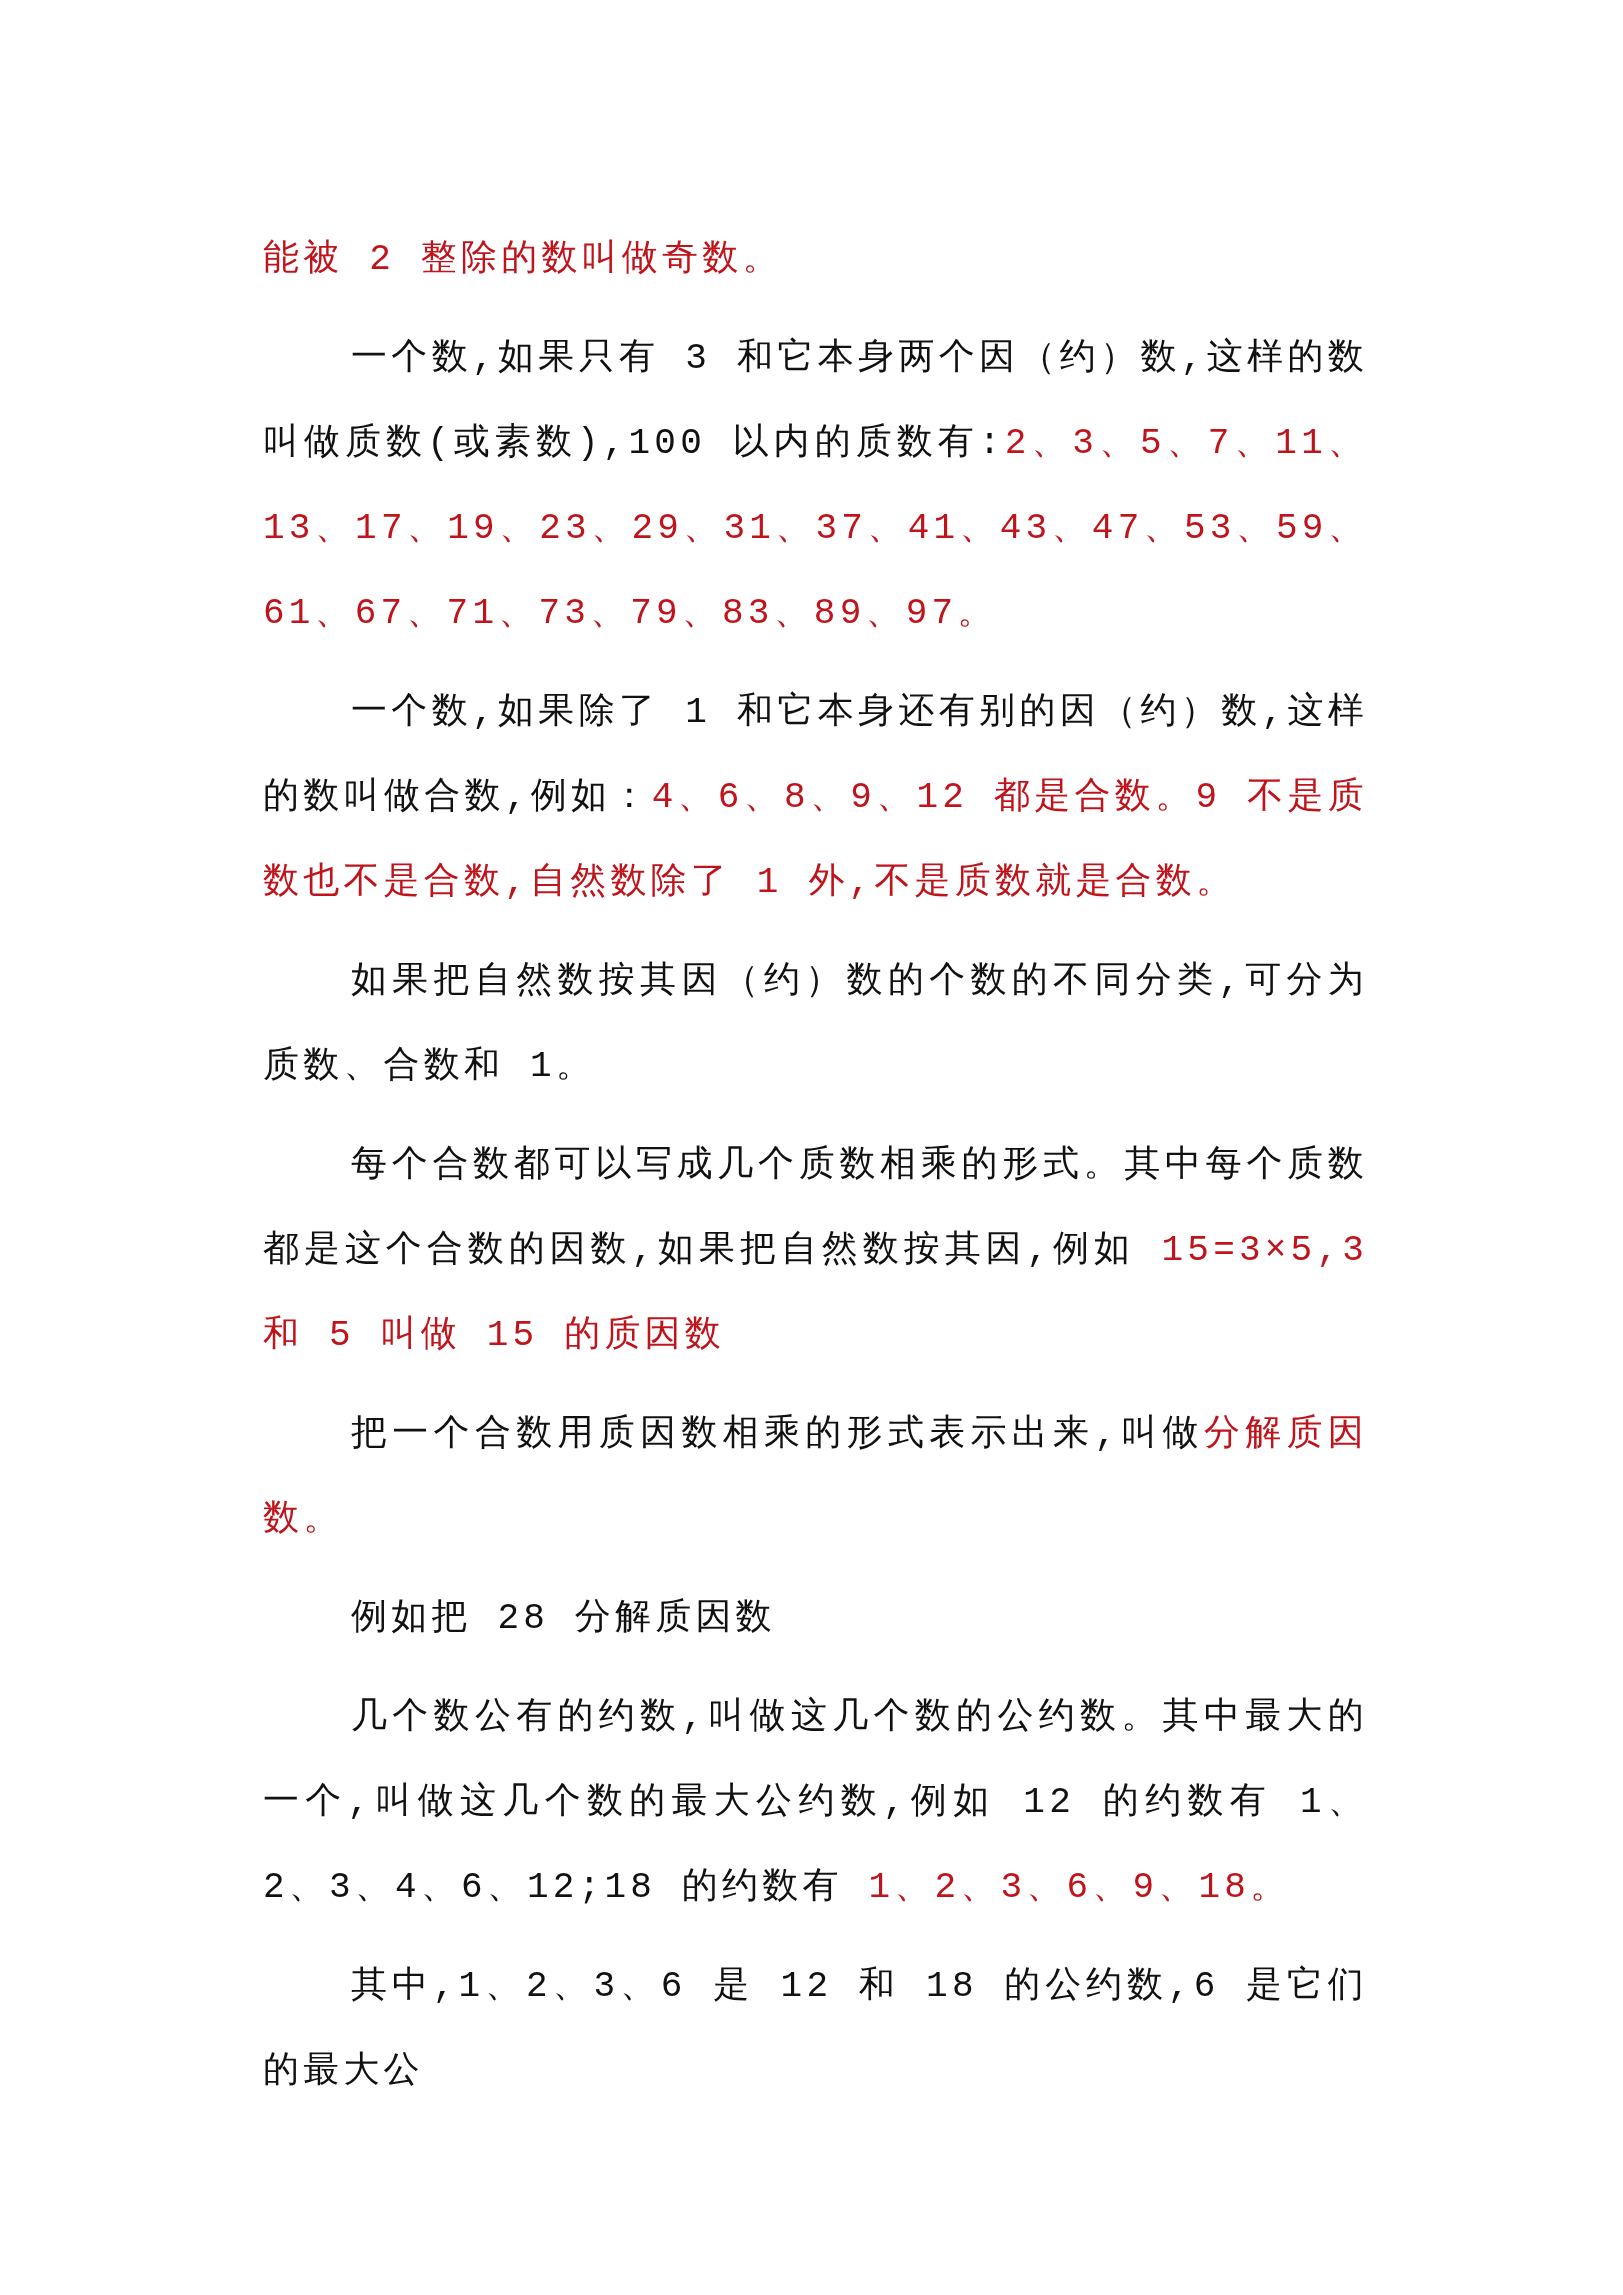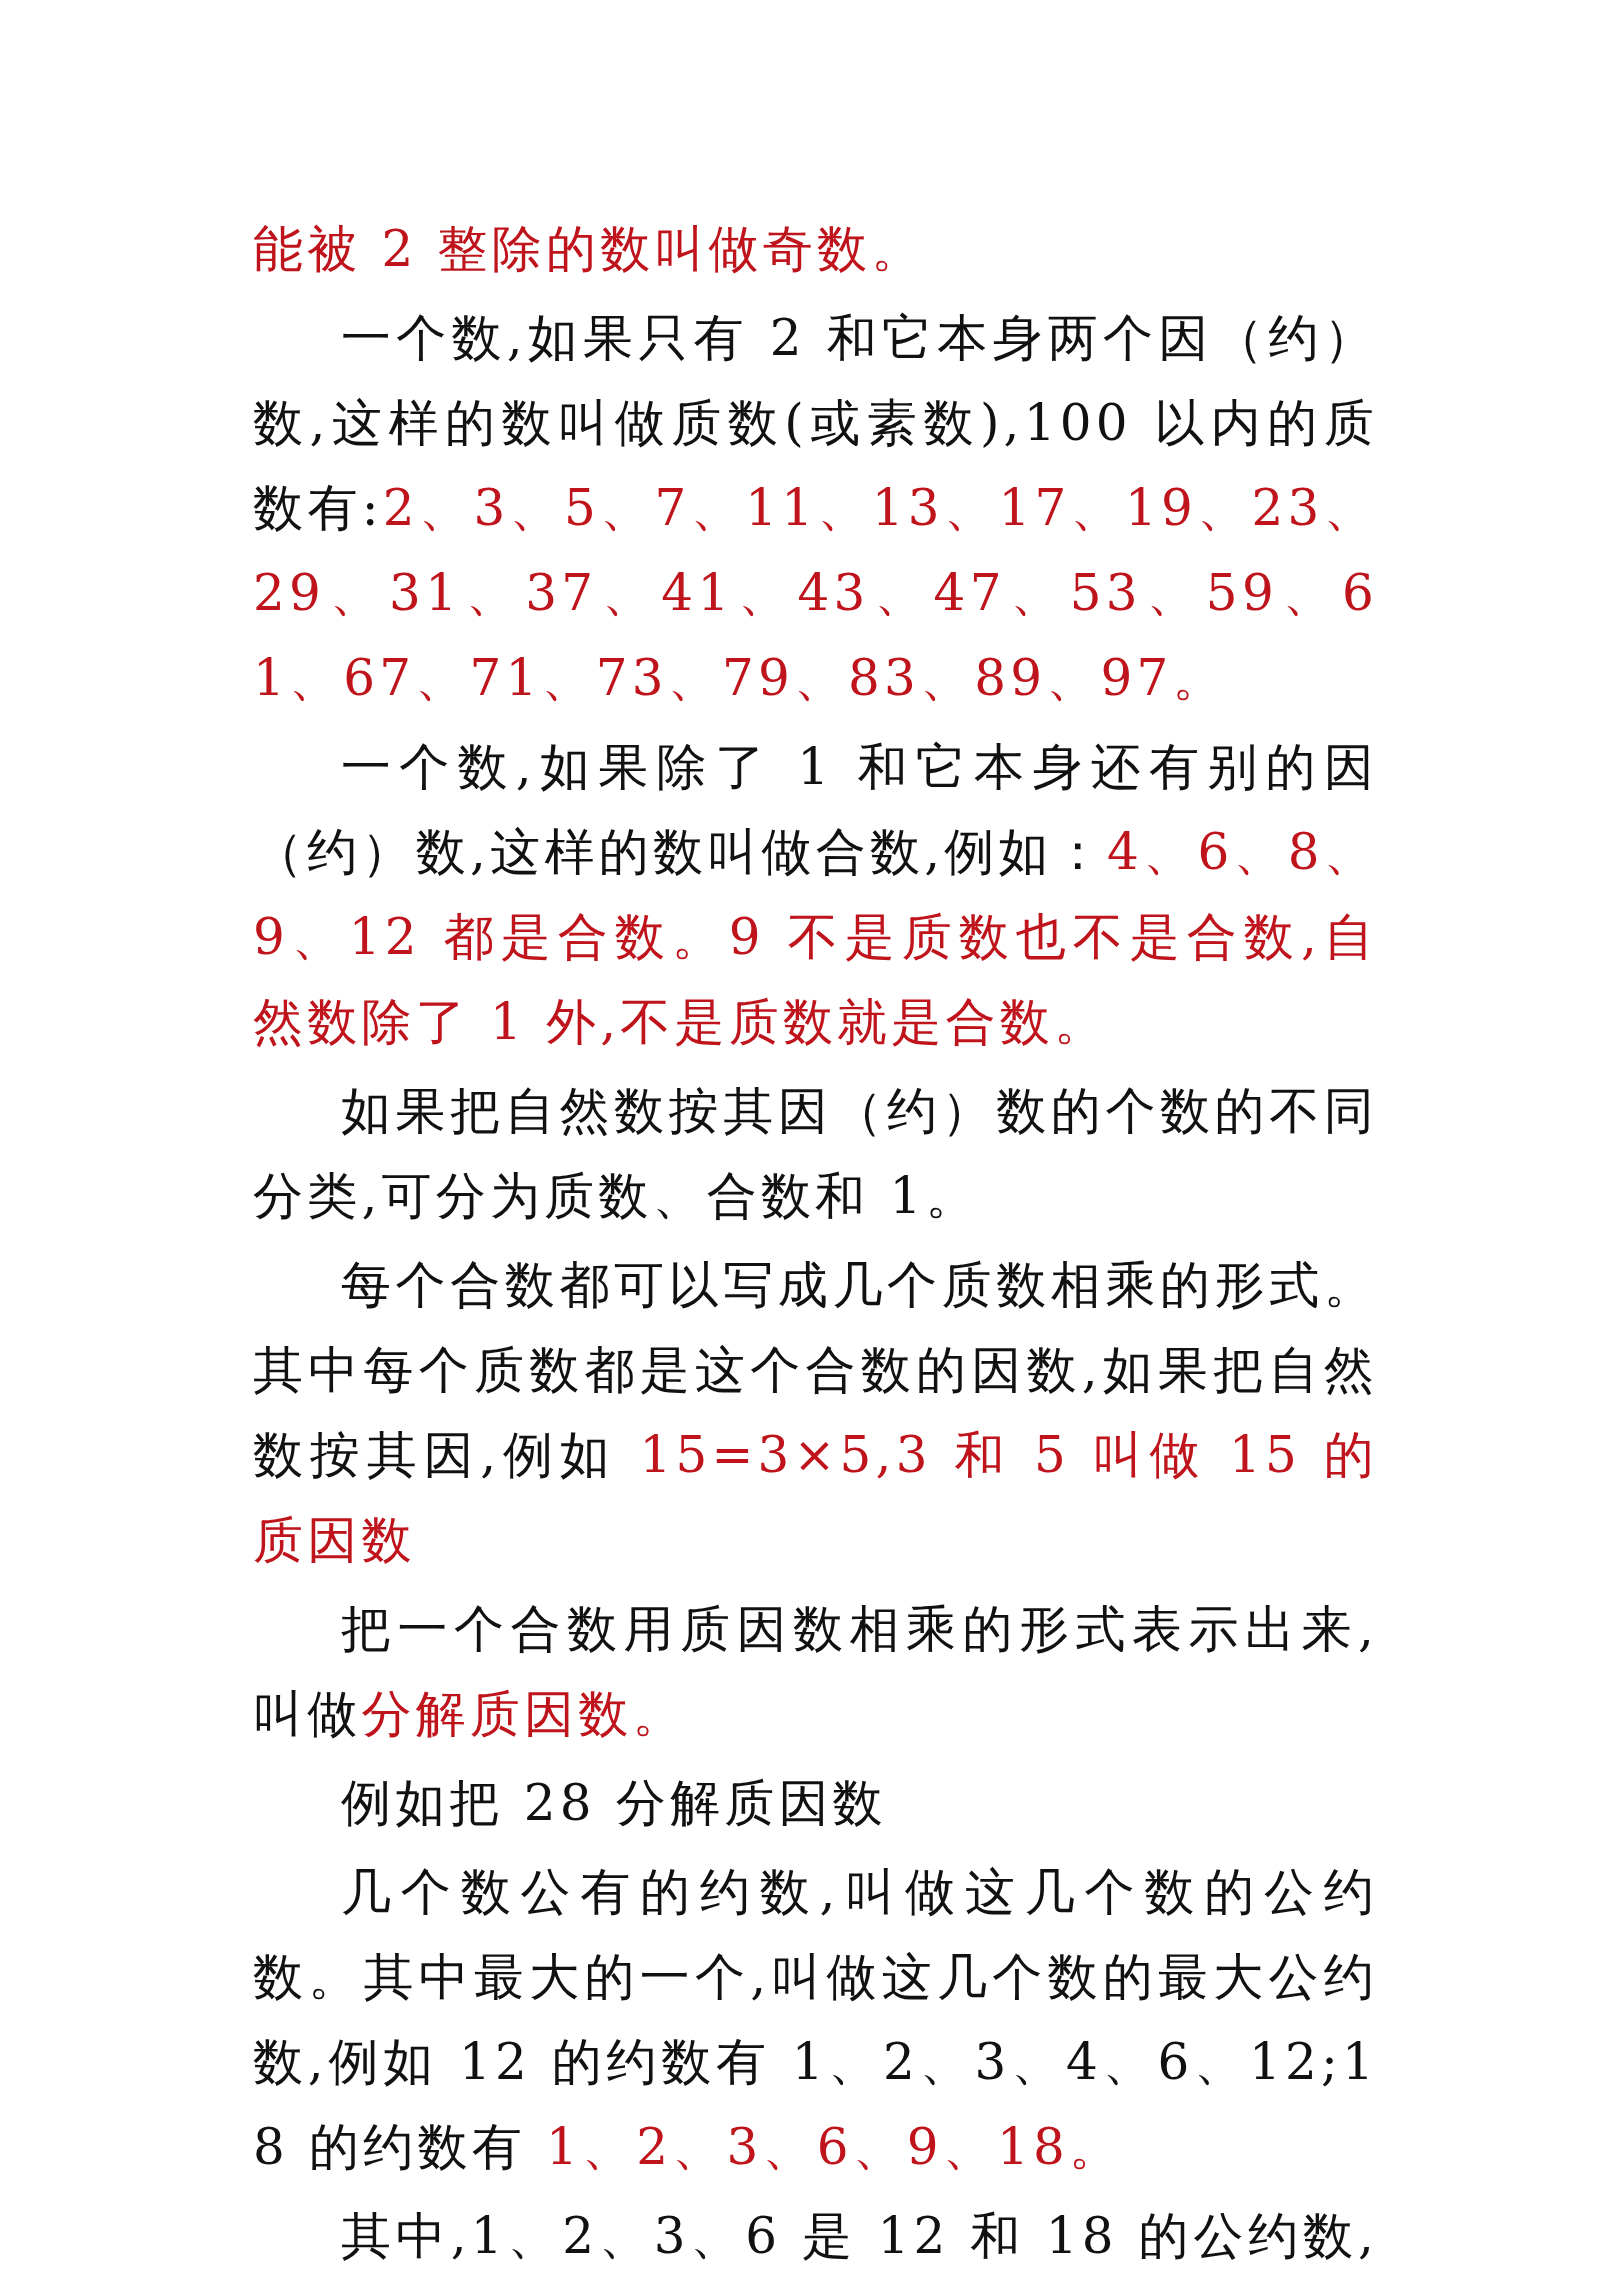--- a/index.html
+++ b/index.html
@@ -23,47 +23,48 @@
       height: 2295px;
       background: #ffffff;
     }
     .content {
       position: absolute;
       left: 249px;
       top: 203px;
       width: 1133px;
     }
     .para {
-      font-size: 50px;
+      font-size: 36px;
       line-height: 85px;
       letter-spacing: 4.2px;
-      margin: 4px;
+      margin: 14px;
       text-align: justify;
       word-break: break-all;
+      font-family: Liberation Mono, monospace;
     }
     .indent {
       text-indent: 88px;
     }
     .red {
       color: #c0141c;
     }
     .black {
       color: #111111;
     }
   </style>
 </head>
 <body>
 
 <div class="page">
   <div class="content">
 
     <p class="para"><span class="red">能被 2 整除的数叫做奇数。</span></p>
 
 
-    <p class="para indent"><span class="black">一个数,如果只有 2 和它本身两个因（约）数,这样的数叫做质数(或素数),100 以内的质数有:</span><span class="red">2、3、5、7、11、13、17、19、23、29、31、37、41、43、47、53、59、61、67、71、73、79、83、89、97。</span></p>
+    <p class="para indent"><span class="black">一个数,如果只有 3 和它本身两个因（约）数,这样的数叫做质数(或素数),100 以内的质数有:</span><span class="red">2、3、5、7、11、13、17、19、23、29、31、37、41、43、47、53、59、61、67、71、73、79、83、89、97。</span></p>
 
     <p class="para indent"><span class="black">一个数,如果除了 1 和它本身还有别的因（约）数,这样的数叫做合数,例如：</span><span class="red">4、6、8、9、12 都是合数。9 不是质数也不是合数,自然数除了 1 外,不是质数就是合数。</span></p>
 
     <p class="para indent"><span class="black">如果把自然数按其因（约）数的个数的不同分类,可分为质数、合数和 1。</span></p>
 
     <p class="para indent"><span class="black">每个合数都可以写成几个质数相乘的形式。其中每个质数都是这个合数的因数,如果把自然数按其因,例如 </span><span class="red">15=3×5,3 和 5 叫做 15 的质因数</span></p>
 
     <p class="para indent"><span class="black">把一个合数用质因数相乘的形式表示出来,叫做</span><span class="red">分解质因数。</span></p>
 
     <p class="para indent"><span class="black">例如把 28 分解质因数</span></p>

